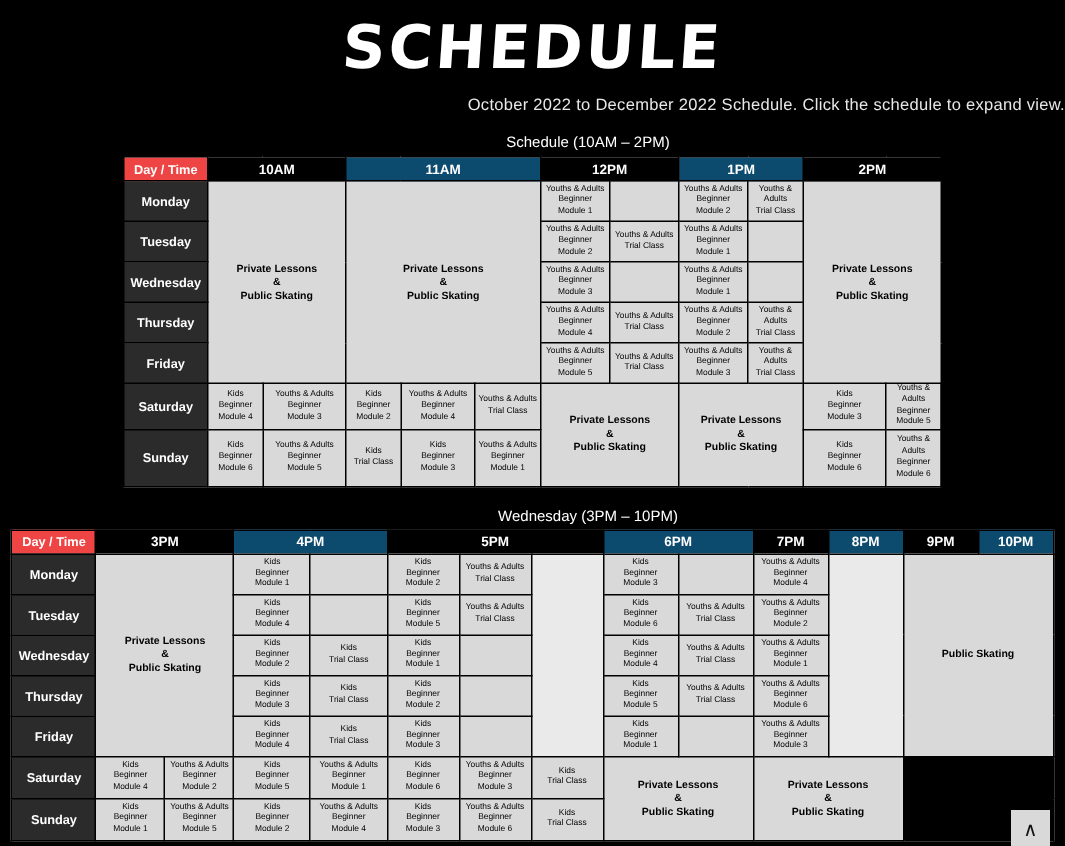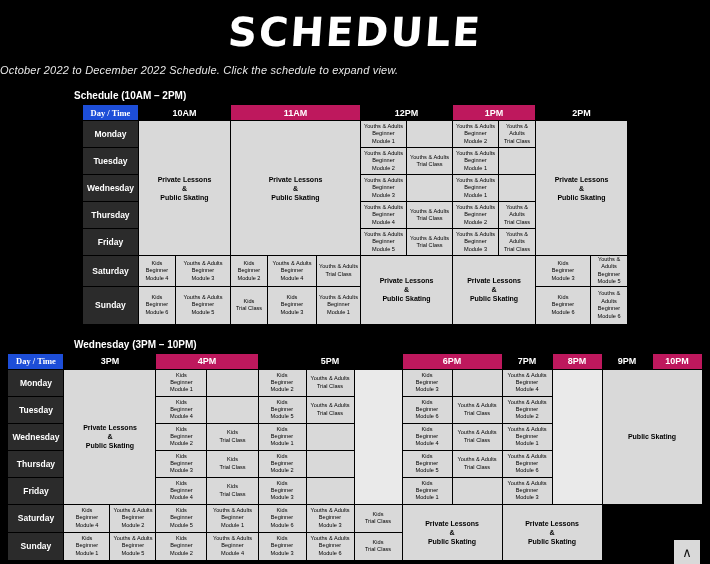--- a/index.html
+++ b/index.html
@@ -17,35 +17,35 @@
     text-align: center;
     font-family: "DejaVu Sans", sans-serif;
     font-weight: bold;
     font-size: 40px;
     letter-spacing: 2px;
     margin: 10px 0 0 0;
     line-height: 44px;
     transform: skewX(-4deg);
   }
   .subtitle {
-    text-align: left;
-    font-style: italic;
+    text-align: right;
     font-size: 11px;
     color: #e8e8e8;
     margin-top: 10px;
     letter-spacing: .2px;
   }
 
   .section { margin-top: 14px; }
   .section-label {
     font-size: 10px;
-    font-weight: bold;
+    font-weight: normal;
     color: #fff;
     padding-left: 74px;
     margin-bottom: 3px;
+    text-align: center;
   }
 
   table.sched {
     border-collapse: collapse;
     table-layout: fixed;
     margin: 0 auto;
     background: #d9d9d9;
   }
   table.sched td, table.sched th {
     border: 1px solid #000;
@@ -53,22 +53,22 @@
     vertical-align: middle;
     text-align: center;
   }
   .hdr {
     background: #000000;
     color: #fff;
     font-size: 9px;
     font-weight: bold;
     height: 16px;
   }
-  .hdr.alt { background: #be185d; }
-  .hdr.daytime { background: #1d4ed8; font-size: 8.5px; font-family: Liberation Serif, serif; }
+  .hdr.alt { background: #0c4a6e; }
+  .hdr.daytime { background: #ef4444; font-size: 8.5px; }
   .daycell {
     background: #2b2b2b;
     color: #fff;
     font-size: 8.5px;
     font-weight: bold;
     text-align: left;
     padding-left: 6px;
     width: 56px;
   }
   .cell { background: #d9d9d9; color: #000; font-size: 5.6px; line-height: 7.4px; }

